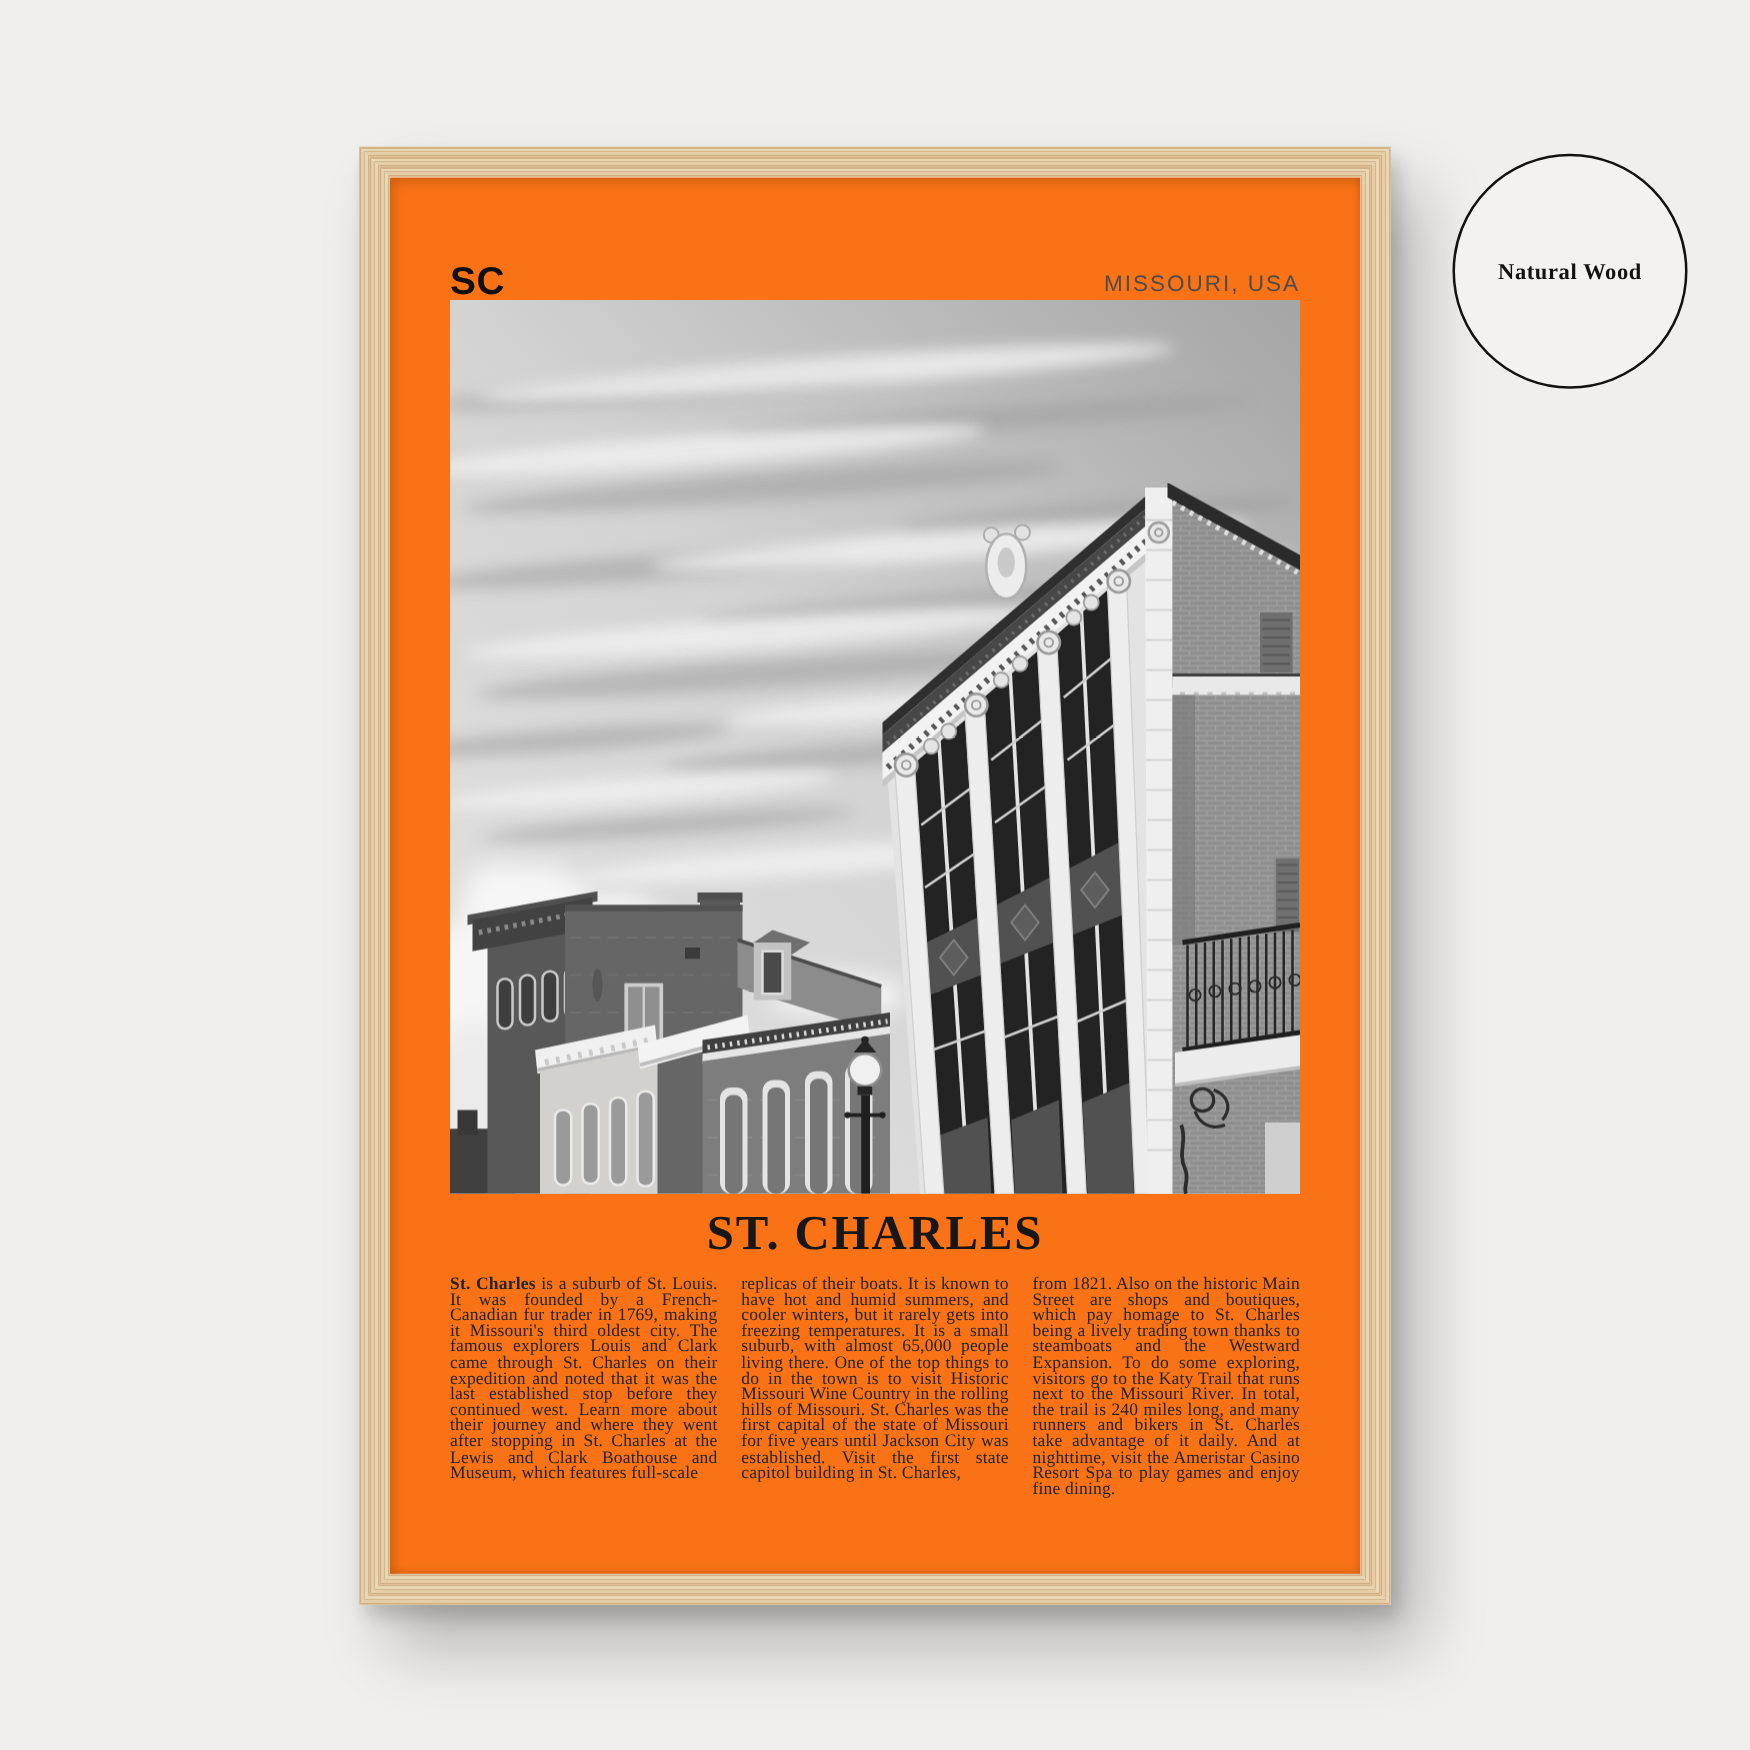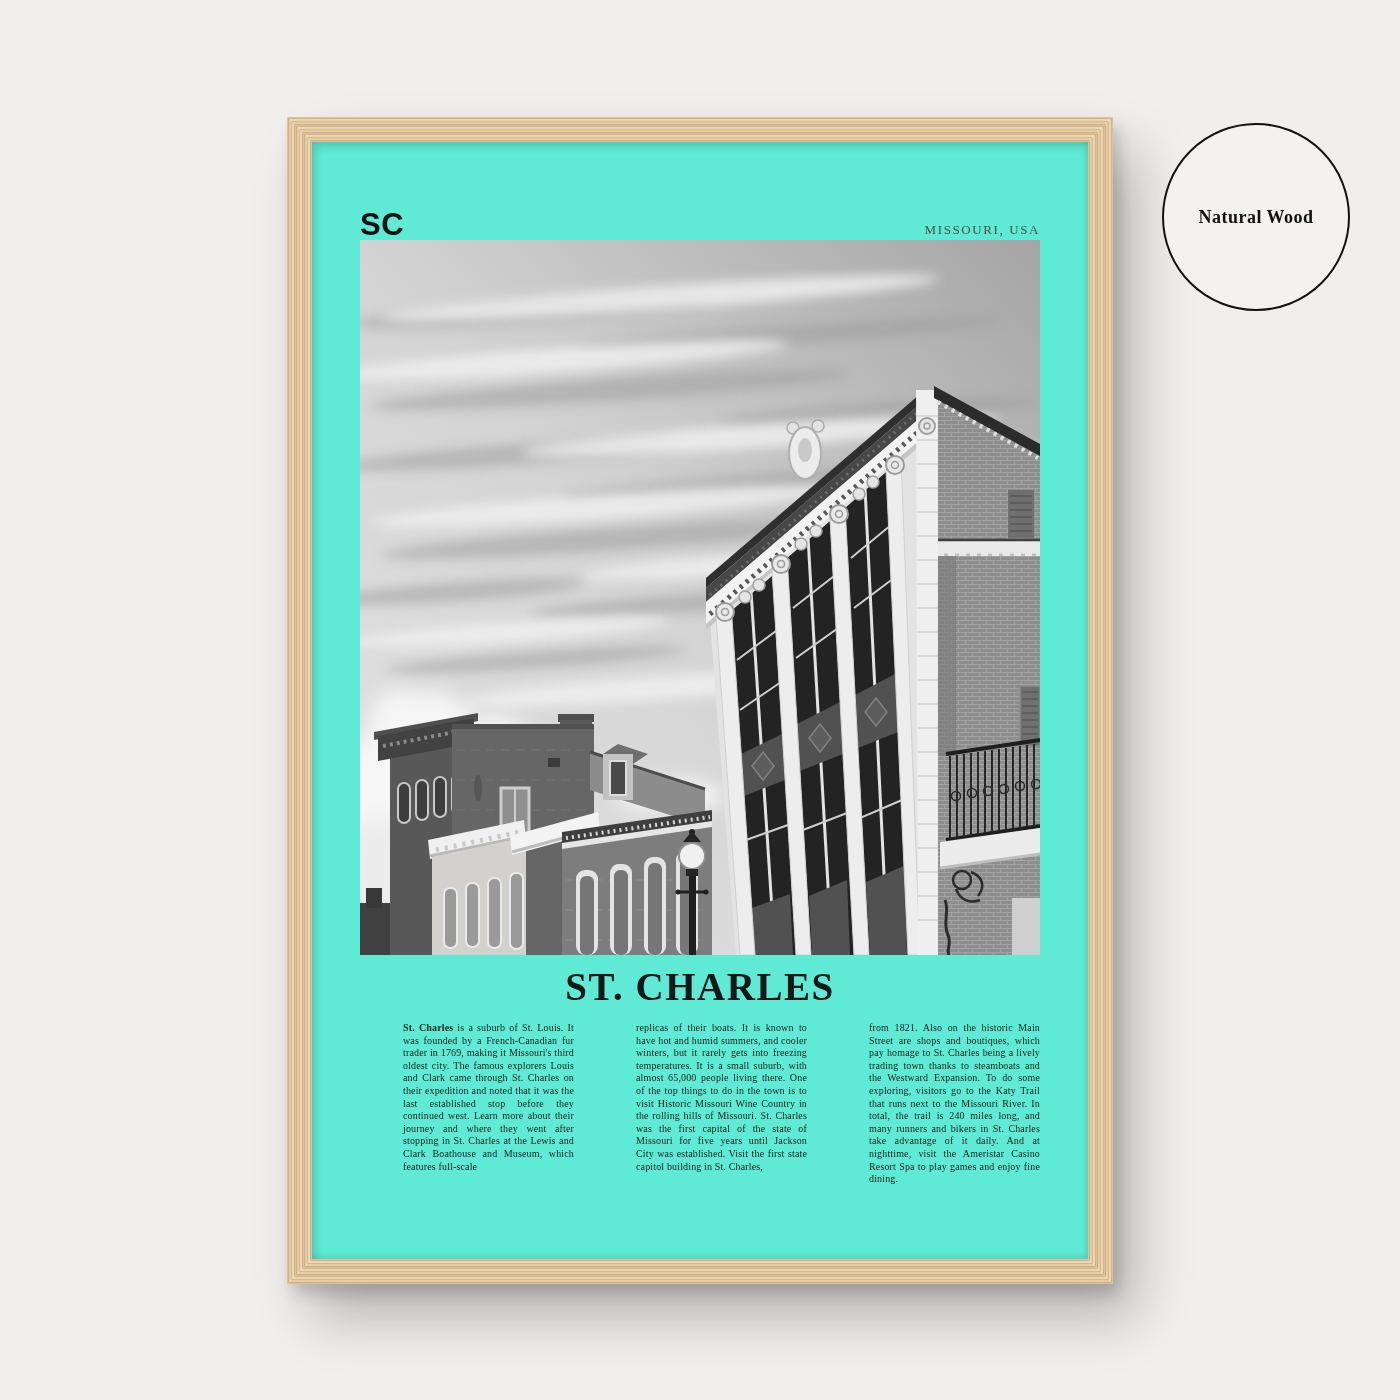--- a/index.html
+++ b/index.html
@@ -16,40 +16,40 @@
     repeating-linear-gradient(90deg,#dcc19b 0 1px,#cfae82 1px 2px,#e4cda7 2px 4px,#d5b78e 4px 5px,#e9d6b2 5px 7px,#d2b286 7px 8px);}
   .f-top{left:0;top:0;width:100%;height:25px;
     clip-path:polygon(0 0,100% 0,calc(100% - 25px) 100%,25px 100%);}
   .f-bottom{left:0;bottom:0;width:100%;height:25px;
     clip-path:polygon(25px 0,calc(100% - 25px) 0,100% 100%,0 100%);}
   .f-left{left:0;top:0;width:25px;height:100%;
     clip-path:polygon(0 0,100% 25px,100% calc(100% - 25px),0 100%);}
   .f-right{right:0;top:0;width:25px;height:100%;
     clip-path:polygon(100% 0,100% 100%,0 calc(100% - 25px),0 25px);}
 
-  .mat{position:absolute;left:25px;top:25px;right:25px;bottom:25px;background:#5eead4;
+  .mat{position:absolute;left:25px;top:25px;right:25px;bottom:25px;background:#f97316;
     box-shadow:inset 3px 4px 9px rgba(0,0,0,.16), inset -2px -3px 6px rgba(0,0,0,.08);}
 
   
   .poster-header{position:absolute;left:48px;right:48px;top:58px;height:40px;
     display:flex;justify-content:space-between;align-items:flex-end;}
   .initials{font-family:"Liberation Sans",sans-serif;font-weight:800;font-size:31px;
     letter-spacing:.5px;color:#101010;line-height:1;}
-  .region{font-family:Liberation Serif, serif;font-weight:400;font-size:13px;
+  .region{font-family:Liberation Sans, sans-serif;font-weight:400;font-size:18px;
     letter-spacing:1.6px;color:#4d4d4d;line-height:1;padding-bottom:4px;}
 
   .photo{position:absolute;left:48px;top:98px;width:680px;height:715px;background:#cfcfcf;}
   .photo svg{display:block;width:100%;height:100%;}
 
   .poster-title{position:absolute;left:0;right:0;top:822px;text-align:center;
     font-weight:700;font-size:39px;letter-spacing:1.5px;color:#171717;line-height:1.2;}
 
   .poster-body{position:absolute;left:48px;right:48px;top:880px;display:flex;gap:19px;}
-  .body-col{flex:1 1 0;font-size:10px;line-height:12.6px;text-align:justify;
-    color:#242424;letter-spacing:.15px;margin-left:43px;}
+  .body-col{flex:1 1 0;font-size:14px;line-height:12.6px;text-align:justify;
+    color:#242424;letter-spacing:.15px;}
   .body-col b{font-weight:700;}
 
   
   .badge{position:absolute;left:1162px;top:123px;width:188px;height:188px;border-radius:50%;
     border:2px solid #121212;background:#f3f2f0;display:flex;align-items:center;justify-content:center;}
   .badge-label{font-weight:700;font-size:18px;letter-spacing:.5px;color:#121212;white-space:nowrap;}
 </style>
 </head>
 <body>
 

